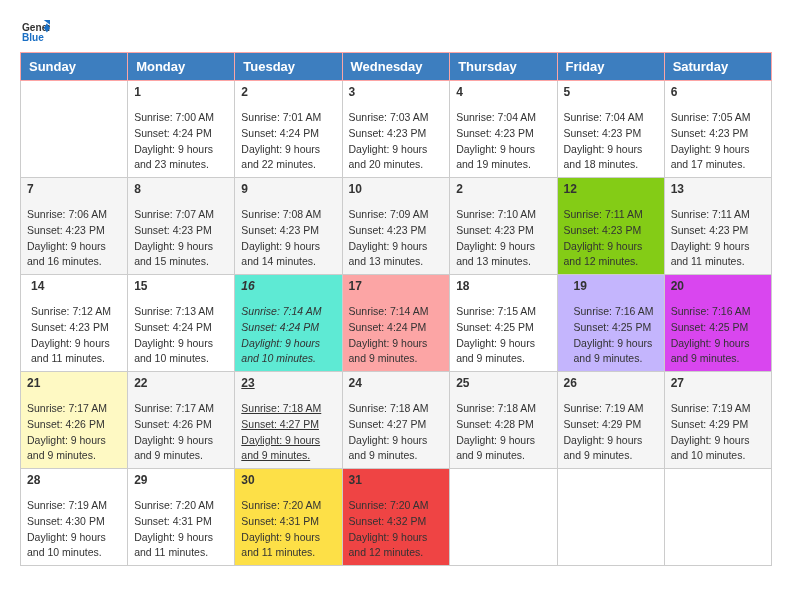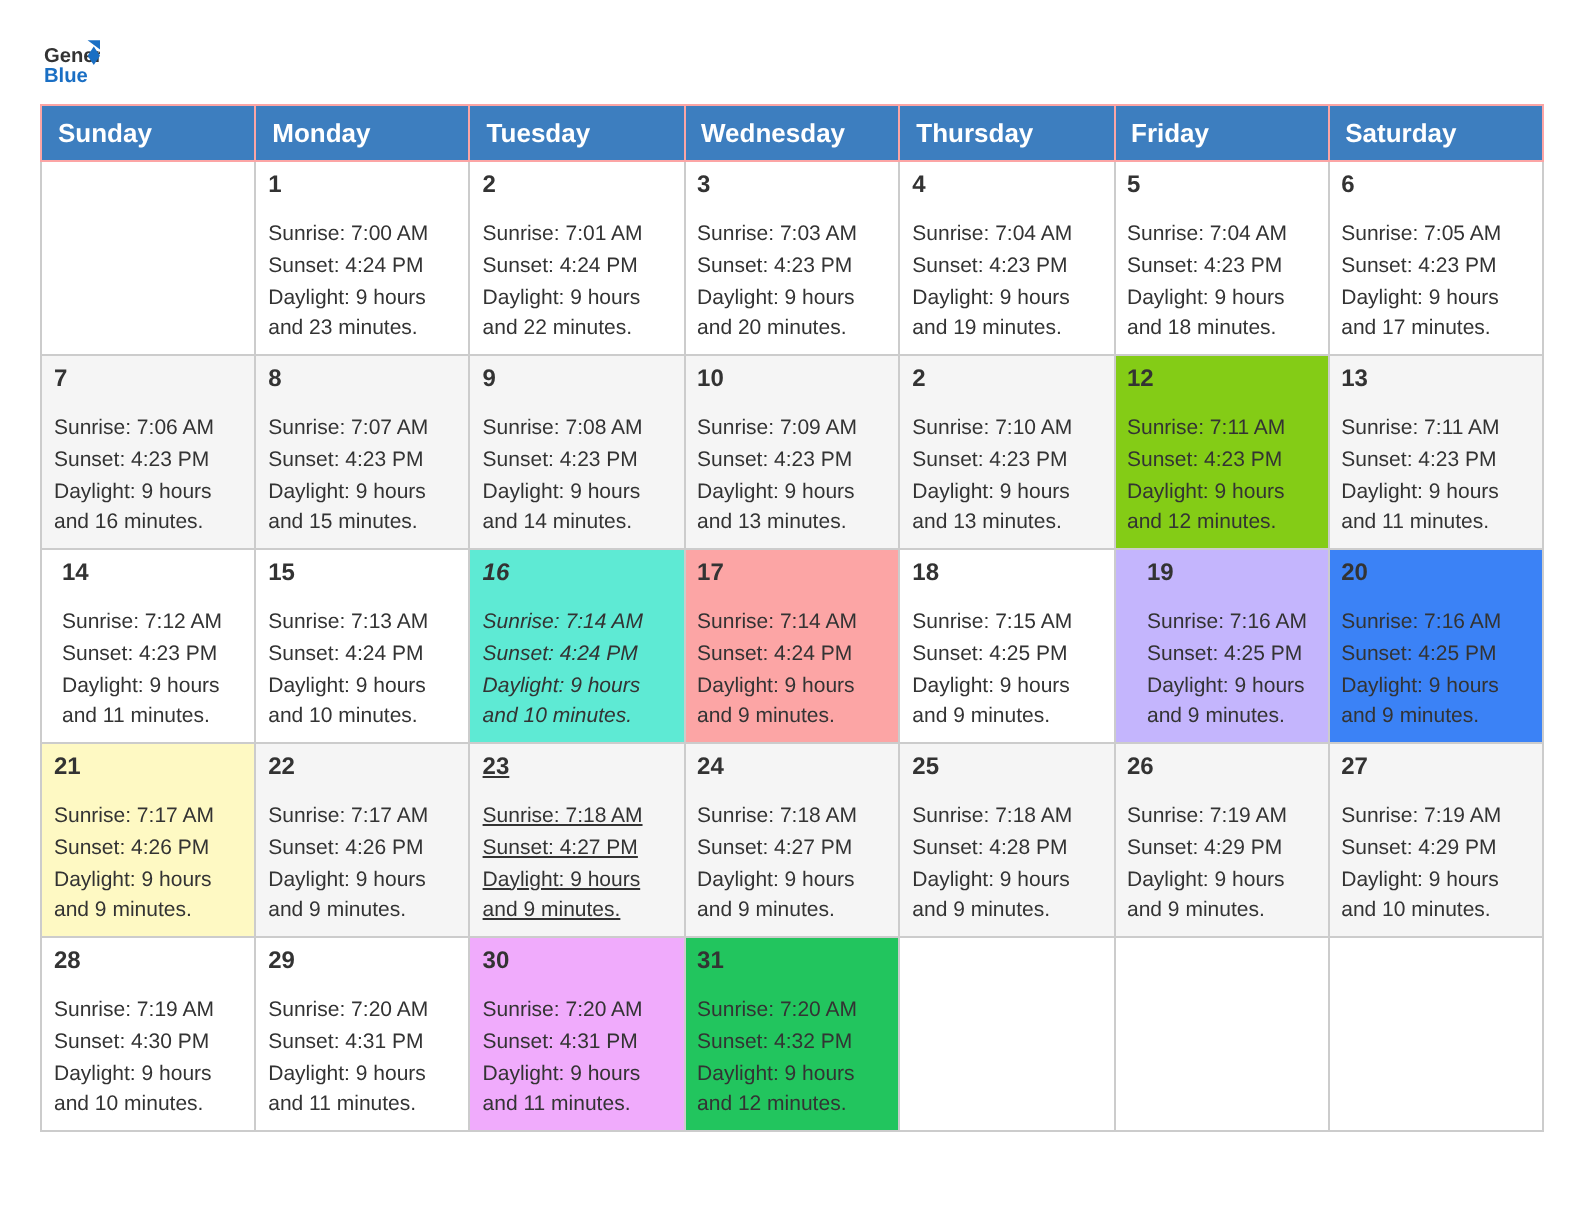--- a/index.html
+++ b/index.html
@@ -197,21 +197,21 @@
             <div class="day-info">Sunrise: 7:14 AM<br>Sunset: 4:24 PM<br>Daylight: 9 hours<br>and 9 minutes.</div>
           </td>
           <td style="background-color: rgb(255, 255, 255);">
             <span class="day-number">18</span>
             <div class="day-info">Sunrise: 7:15 AM<br>Sunset: 4:25 PM<br>Daylight: 9 hours<br>and 9 minutes.</div>
           </td>
           <td style="background-color: #c4b5fd; padding-left: 16px;">
             <span class="day-number">19</span>
             <div class="day-info">Sunrise: 7:16 AM<br>Sunset: 4:25 PM<br>Daylight: 9 hours<br>and 9 minutes.</div>
           </td>
-          <td style="background-color: #3b82f6;">
+          <td style="background-color: #d946ef;">
             <span class="day-number">20</span>
             <div class="day-info">Sunrise: 7:16 AM<br>Sunset: 4:25 PM<br>Daylight: 9 hours<br>and 9 minutes.</div>
           </td>
         </tr>
         <tr>
           <td style="background-color: #fef9c3;">
             <span class="day-number">21</span>
             <div class="day-info">Sunrise: 7:17 AM<br>Sunset: 4:26 PM<br>Daylight: 9 hours<br>and 9 minutes.</div>
           </td>
           <td style="background-color: rgb(245, 245, 245);">
@@ -241,25 +241,25 @@
         </tr>
         <tr>
           <td style="background-color: rgb(255, 255, 255);">
             <span class="day-number">28</span>
             <div class="day-info">Sunrise: 7:19 AM<br>Sunset: 4:30 PM<br>Daylight: 9 hours<br>and 10 minutes.</div>
           </td>
           <td style="background-color: rgb(255, 255, 255);">
             <span class="day-number">29</span>
             <div class="day-info">Sunrise: 7:20 AM<br>Sunset: 4:31 PM<br>Daylight: 9 hours<br>and 11 minutes.</div>
           </td>
-          <td style="background-color: #f0abfc;">
+          <td style="background-color: #fde047;">
             <span class="day-number">30</span>
             <div class="day-info">Sunrise: 7:20 AM<br>Sunset: 4:31 PM<br>Daylight: 9 hours<br>and 11 minutes.</div>
           </td>
-          <td style="background-color: #22c55e;">
+          <td style="background-color: #ef4444;">
             <span class="day-number">31</span>
             <div class="day-info">Sunrise: 7:20 AM<br>Sunset: 4:32 PM<br>Daylight: 9 hours<br>and 12 minutes.</div>
           </td>
           <td class="empty-cell"></td>
           <td class="empty-cell"></td>
           <td class="empty-cell"></td>
         </tr>
       </tbody>
   </table>
 </div>

